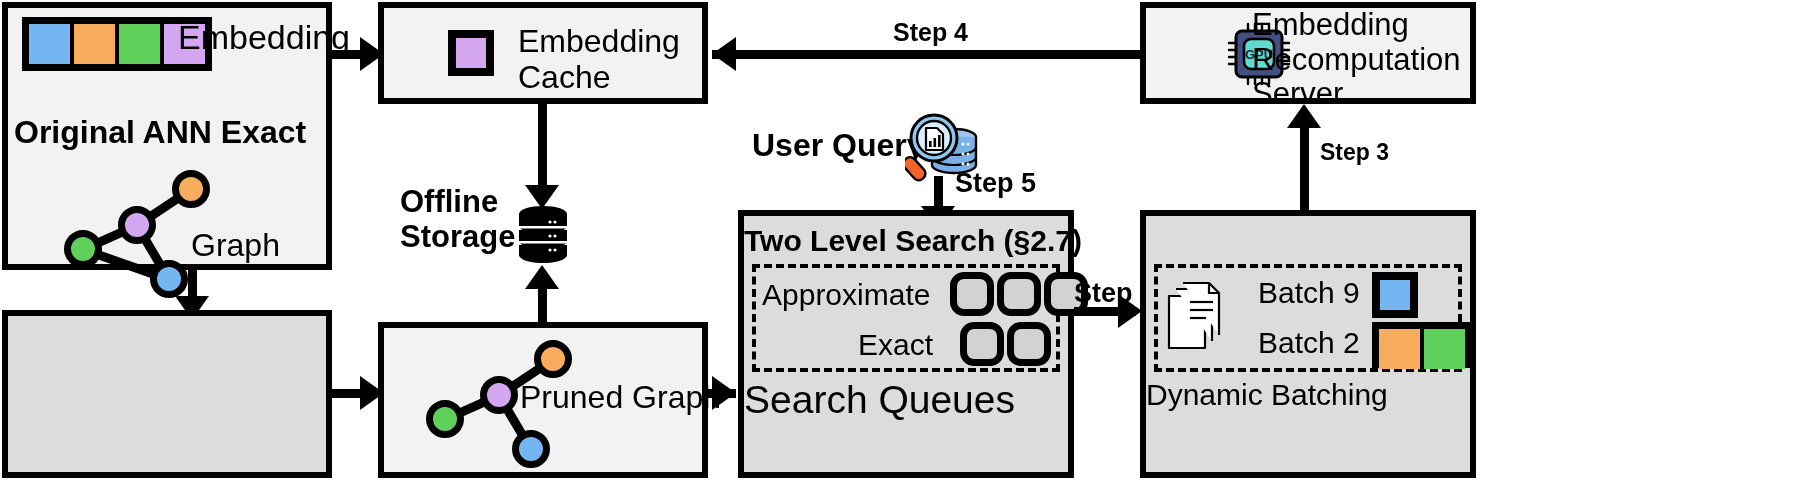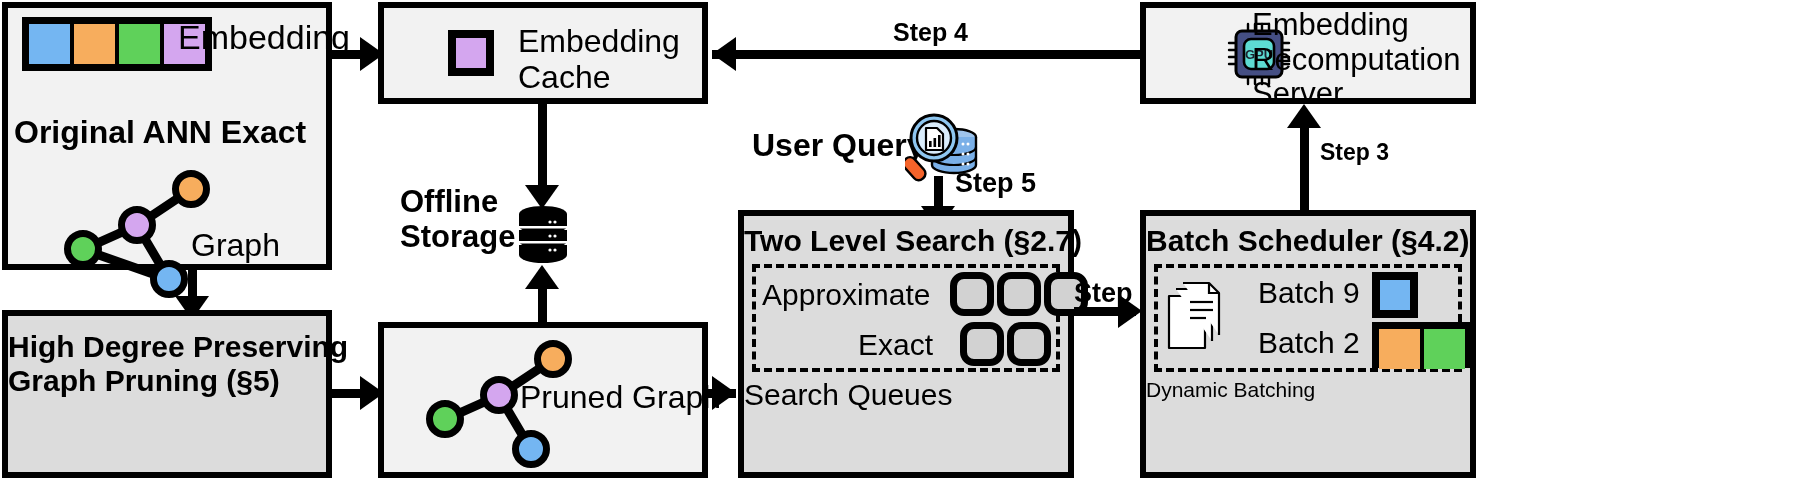--- a/index.html
+++ b/index.html
@@ -112,22 +112,20 @@
       <circle cx="32" cy="45" r="1.6" fill="#fff"></circle>
         <circle cx="37" cy="45" r="1.6" fill="#fff"></circle>
     </svg>
   </div>
 
   <div class="bar" style="left:538px;top:280px;width:9px;height:42px;"></div>
   <div class="head up" style="left:525px;top:265px;"></div>
 
   <div class="box gray" style="left: 2px; top: 310px; width: 330px; height: 168px; background: rgb(220, 220, 220);"></div>
 
-  <div class="lbl b ctr" style="left: 8px; top: 330px; width: 318px; font-size: 30px; white-space: pre;">High Degree Preserving
-Graph Pruning (§5)</div>
 
   <div class="bar" style="left:332px;top:389px;width:36px;height:9px;"></div>
   <div class="head right" style="left:360px;top:376px;"></div>
 
   <div class="box" style="left: 378px; top: 322px; width: 330px; height: 156px; background: rgb(242, 242, 242);"></div>
 
   <div class="graph" style="left:404px;top:338px;width:180px;height:110px;">
       <div class="edge" style="left: 41px; top: 76.5px; width: 59.0931px; transform: rotate(-0.418224rad);"></div>
       <div class="edge" style="left: 95px; top: 52.5px; width: 64.8999px; transform: rotate(-0.588003rad);"></div>
       <div class="edge" style="left: 95px; top: 52.5px; width: 62.7694px; transform: rotate(1.03584rad);"></div>
@@ -182,29 +180,28 @@
 
   <div class="lbl" style="left:762px;top:278px;font-size:30px;">Approximate</div>
   <div class="slot" style="left: 950px; top: 272px; width: 44px; height: 44px; background: rgb(210, 210, 210);"></div>
   <div class="slot" style="left: 997px; top: 272px; width: 44px; height: 44px; background: rgb(210, 210, 210);"></div>
   <div class="slot" style="left: 1044px; top: 272px; width: 44px; height: 44px; background: rgb(210, 210, 210);"></div>
 
   <div class="lbl" style="left:858px;top:328px;font-size:30px;">Exact</div>
   <div class="slot" style="left: 960px; top: 322px; width: 44px; height: 44px; background: rgb(210, 210, 210);"></div>
   <div class="slot" style="left: 1007px; top: 322px; width: 44px; height: 44px; background: rgb(210, 210, 210);"></div>
 
-  <div class="lbl ctr" style="left:744px;top:378px;width:380px;font-size:30px;">Search Queues</div>
+  <div class="lbl ctr" style="left:744px;top:378px;width:380px;font-size:39px;">Search Queues</div>
 
   <div class="bar" style="left:1074px;top:307px;width:62px;height:9px;"></div>
   <div class="head right" style="left:1118px;top:294px;"></div>
   <div class="lbl b" style="left:1074px;top:278px;font-size:27px;">Step 2</div>
 
   <div class="box gray" style="left: 1140px; top: 210px; width: 336px; height: 268px; background: rgb(220, 220, 220);"></div>
 
-  <div class="lbl b ctr" style="left:1146px;top:224px;width:324px;font-size:30px;">Batch Scheduler (§4.2)</div>
 
   <div class="dashed" style="left:1154px;top:264px;width:308px;height:108px;"></div>
 
   <div class="docicon" style="left:1166px;top:280px;width:58px;height:72px;">
     <svg viewBox="0 0 58 72" width="58" height="72" aria-hidden="true">
       <path d="M3 16 h26 l10 10 v42 h-36 z" fill="#fff" stroke="#000" stroke-width="2.2" stroke-linejoin="round"></path>
       <path d="M10 9 h26 l10 10 v42" fill="#fff" stroke="#000" stroke-width="2.2" stroke-linejoin="round"></path>
       <path d="M17 3 h26 l10 10 v42" fill="#fff" stroke="#000" stroke-width="2.2" stroke-linejoin="round"></path>
       <path d="M43 3 v10 h10" fill="none" stroke="#000" stroke-width="2.2"></path>
       <line x1="24" y1="22" x2="47" y2="22" stroke="#000" stroke-width="2.2"></line>
@@ -215,21 +212,21 @@
 
   <div class="lbl" style="left:1258px;top:276px;font-size:30px;">Batch 9</div>
   <div class="chipsolo" style="left: 1372px; top: 272px; width: 46px; height: 46px; background: rgb(116, 182, 242);"></div>
 
   <div class="lbl" style="left:1258px;top:326px;font-size:30px;">Batch 2</div>
   <div class="chipstrip" style="left:1372px;top:322px;height:46px;">
       <div class="chip" style="background: rgb(247, 173, 93);"></div>
       <div class="chip" style="background: rgb(95, 209, 90);"></div>
     </div>
 
-  <div class="lbl ctr" style="left:1146px;top:378px;width:324px;font-size:21px;">Dynamic Batching</div>
+  <div class="lbl ctr" style="left:1146px;top:378px;width:324px;font-size:30px;">Dynamic Batching</div>
 
   <div class="bar" style="left:1300px;top:122px;width:9px;height:88px;"></div>
   <div class="head up" style="left:1287px;top:104px;"></div>
   <div class="lbl b" style="left:1320px;top:140px;font-size:23px;">Step 3</div>
 
   <div class="box" style="left: 1140px; top: 2px; width: 336px; height: 102px; background: rgb(242, 242, 242);"></div>
 
   <div class="gpuicon" style="left:1227px;top:22px;width:64px;height:64px;text-align:center;">
     <svg viewBox="0 0 64 64" width="64" height="64" aria-hidden="true">
       <g stroke="#000" stroke-width="2.4" stroke-linecap="round">

